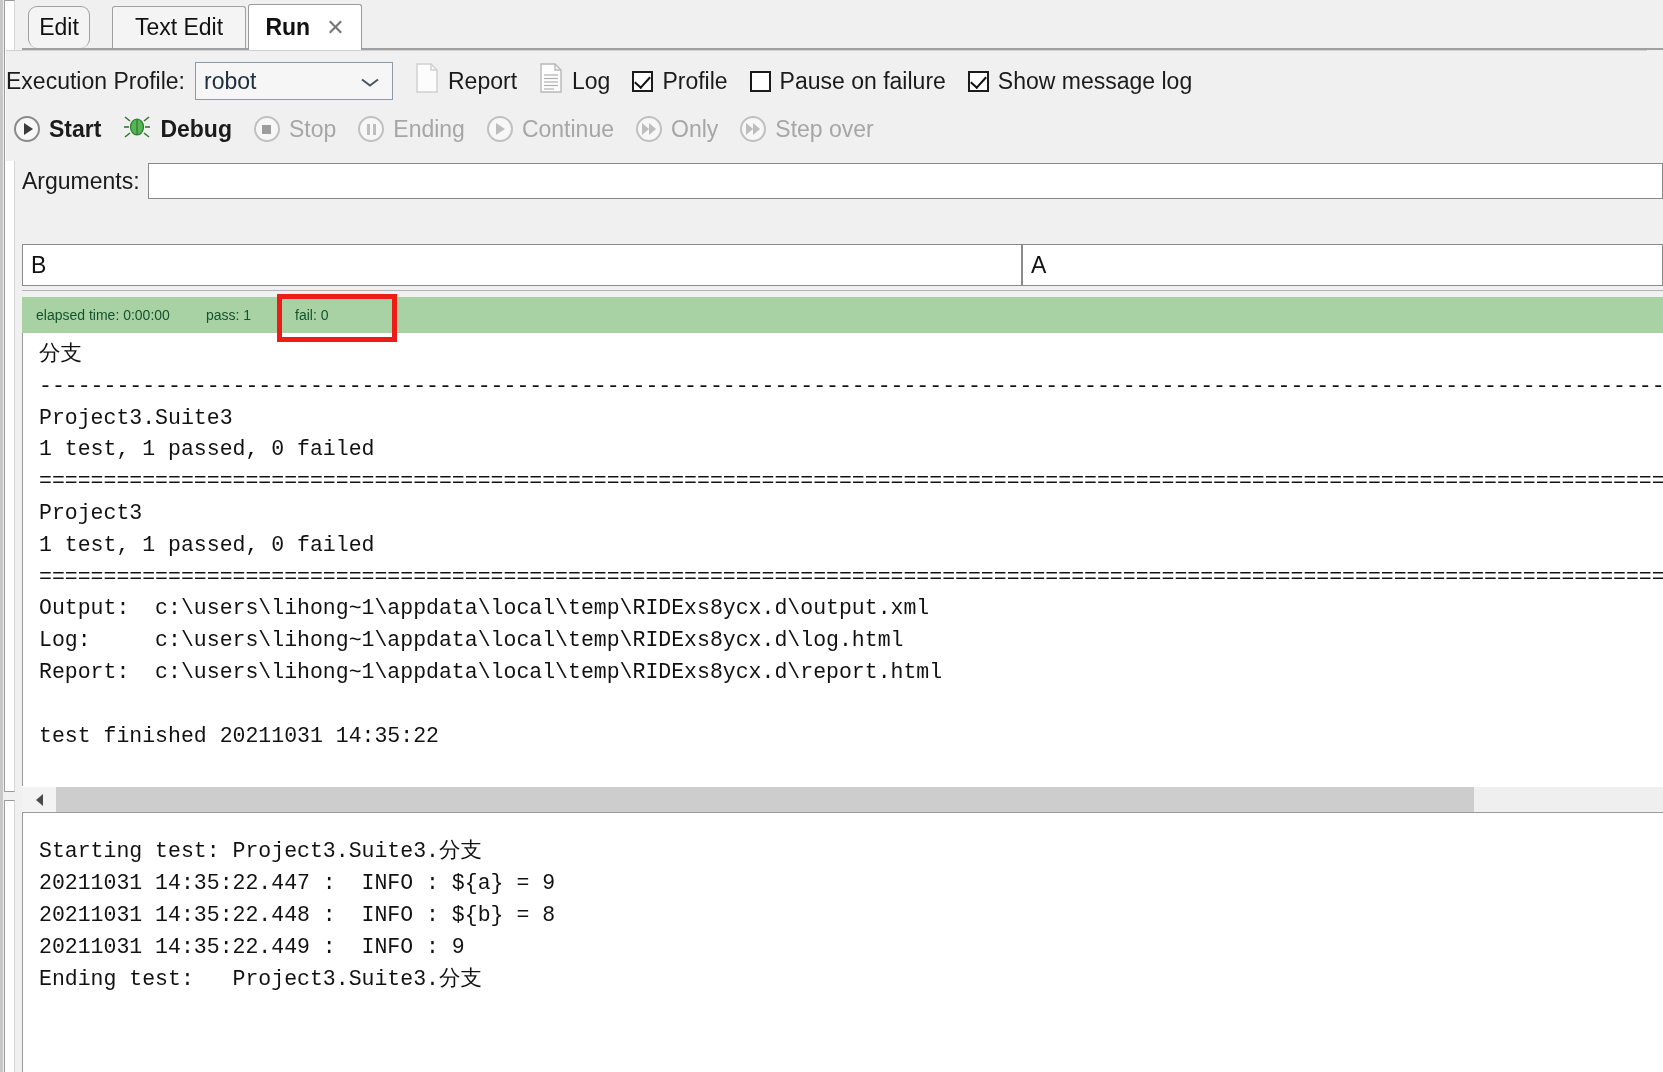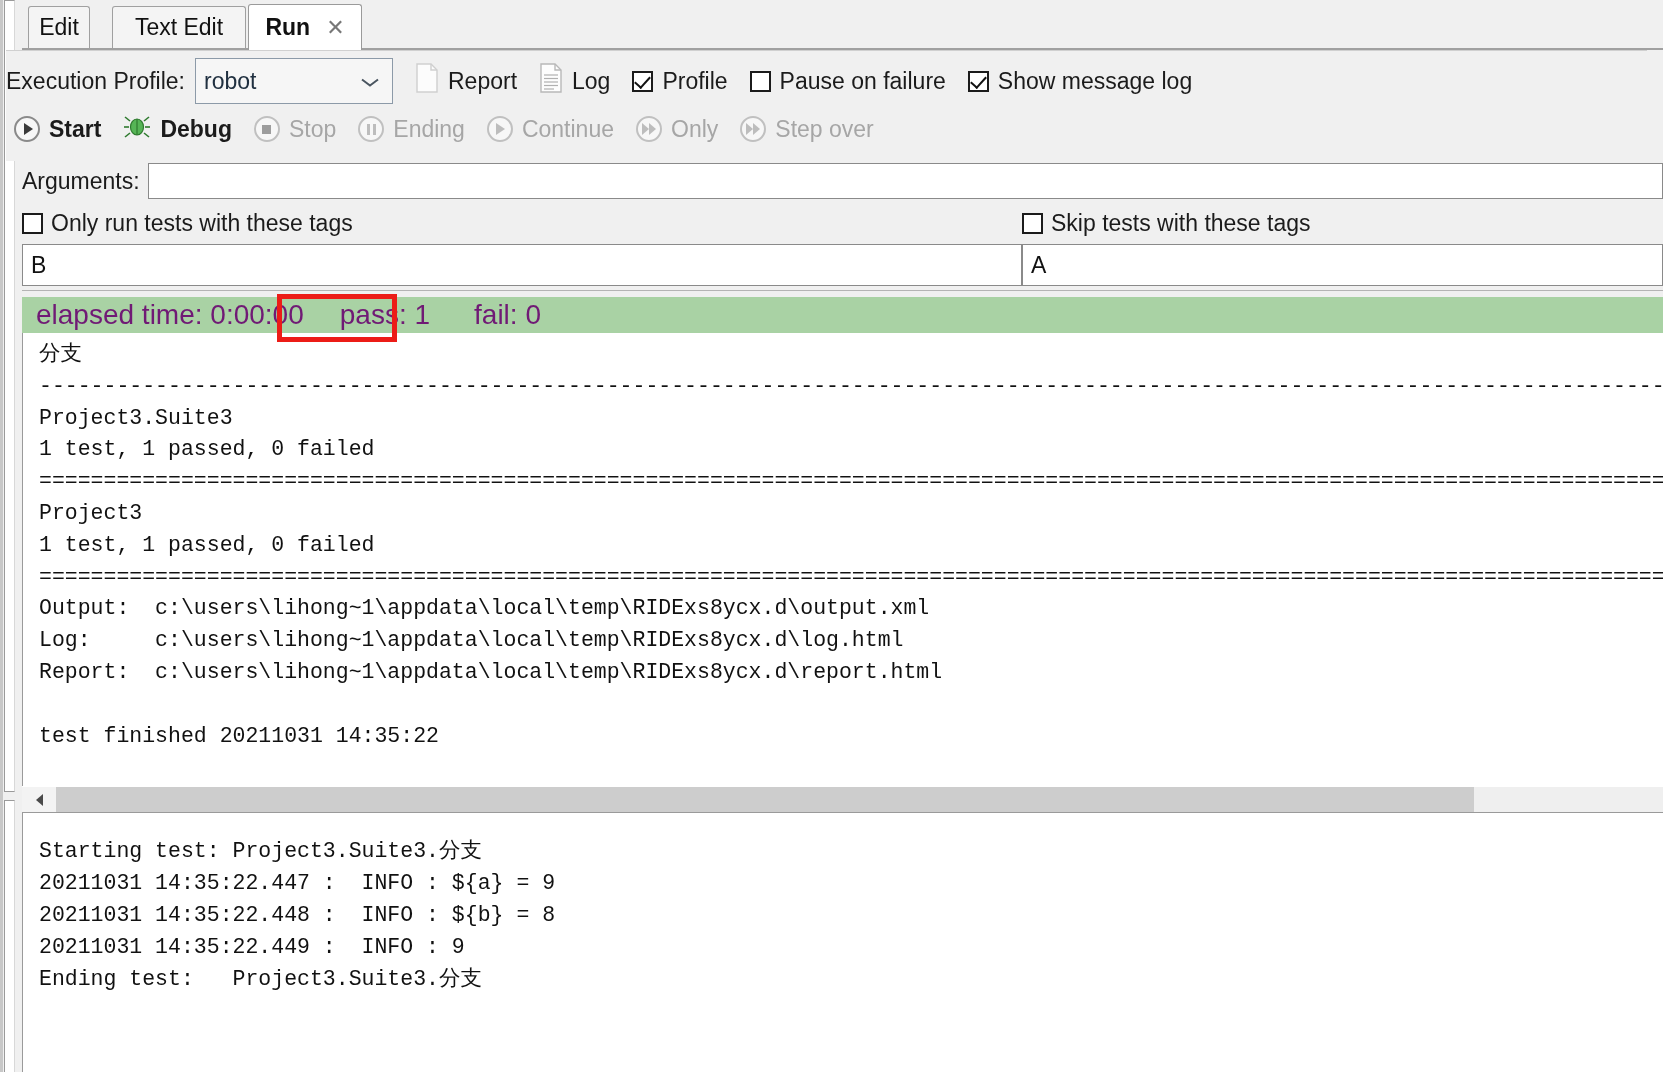--- a/index.html
+++ b/index.html
@@ -23,33 +23,33 @@
   .tabstrip-line{position:absolute;left:0;bottom:0;width:100%;height:2px;background:#a0a0a0;}
   .tab{
     position:absolute;top:6px;height:42px;
     background:#f4f4f4;border:1px solid #a0a0a0;border-bottom:none;
     display:flex;align-items:center;justify-content:center;
     font-size:23px;color:#111;box-sizing:border-box;
     border-radius:3px 3px 0 0;
   }
   .tab.active{background:#ffffff;font-weight:bold;z-index:4;height:46px;top:4px;border-color:#9a9a9a;}
   .tab .close-x{margin-left:16px;font-size:22px;color:#777;font-weight:normal;}
-  #tab0{left:6px;width:62px;}
+  #tab0{left:6px;width:62px;border-radius:9px;}
   #tab1{left:90px;width:134px;}
   #tab2{left:226px;width:114px;text-align:right;}
 
   
   .toolbar{position:absolute;left:6px;top:50px;width:1641px;height:110px;background:#f0f0f0;border-top:1px solid #d0d0d0;}
   .row{position:absolute;left:0;width:100%;display:flex;align-items:center;}
   .row1{top:8px;height:44px;padding-left:0px;}
   .row2{top:56px;height:44px;}
 
   .lbl{font-size:23px;color:#1b1b1b;white-space:nowrap;}
   .profile-select{
-    margin-left:10px;width:198px;height:46px;background:#f6f6f6;
+    margin-left:10px;width:198px;height:38px;background:#f6f6f6;
     border:1px solid #8c9aa8;box-sizing:border-box;display:flex;align-items:center;
     padding-left:8px;position:relative;font-size:23px;color:#203040;
   }
   .profile-select .chev{position:absolute;right:12px;top:50%;transform:translateY(-50%);}
   .tb-item{display:flex;align-items:center;margin-left:22px;font-size:23px;color:#1b1b1b;white-space:nowrap;}
   .tb-item.dim{color:#a6a6a6;}
   .tb-item .txt{margin-left:9px;}
 
   .docicon{width:24px;height:30px;}
   .cbx{width:21px;height:21px;border:2px solid #1b1b1b;background:#fff;box-sizing:border-box;position:relative;display:inline-block;}
@@ -82,21 +82,21 @@
 
   
   .taginputs{position:absolute;left:22px;top:244px;width:1641px;height:44px;display:flex;}
   .taginput{height:42px;background:#ffffff;border:1px solid #8a8a8a;box-sizing:border-box;display:flex;align-items:center;padding-left:8px;font-size:23px;color:#111;}
   #taginput-left{width:1000px;}
   #taginput-right{width:641px;margin-left:0px;}
 
   
   .statusbar{
     position:absolute;left:22px;top:297px;width:1641px;height:36px;background:#a9d2a4;
-    display:flex;align-items:center;font-size:28px;color:#701a75;
+    display:flex;align-items:center;font-size:14px;color:#14532d;
   }
   .statusbar .seg{white-space:nowrap;}
   #st-elapsed{margin-left:14px;}
   #st-pass{margin-left:36px;}
   #st-fail{margin-left:44px;}
   .status-topline{position:absolute;left:22px;top:290px;width:1641px;height:7px;background:#f0f0f0;border-top:1px solid #b4b4b4;}
   .redbox{
     position:absolute;left:277px;top:294px;width:120px;height:48px;
     border:5px solid #ec1c17;box-sizing:border-box;z-index:9;pointer-events:none;
   }
@@ -281,30 +281,20 @@
         <span class="txt">Step over</span>
       </div>
     </div>
   </div>
 
   <div class="args-row">
     <span class="args-label">Arguments:</span>
     <div class="args-input" placeholder=""></div>
   </div>
 
-  <div class="tagcb-row">
-    <div class="tagcb" id="tagcb-left">
-      <span class="cbx"></span>
-      <span class="t">Only run tests with these tags</span>
-    </div>
-    <div class="tagcb" id="tagcb-right">
-      <span class="cbx"></span>
-      <span class="t">Skip tests with these tags</span>
-    </div>
-  </div>
 
   <div class="taginputs">
     <div class="taginput" id="taginput-left">B</div>
     <div class="taginput" id="taginput-right">A</div>
   </div>
 
   <div class="status-topline"></div>
   <div class="statusbar">
     <span class="seg" id="st-elapsed">elapsed time: 0:00:00</span>
     <span class="seg" id="st-pass">pass: 1</span>

